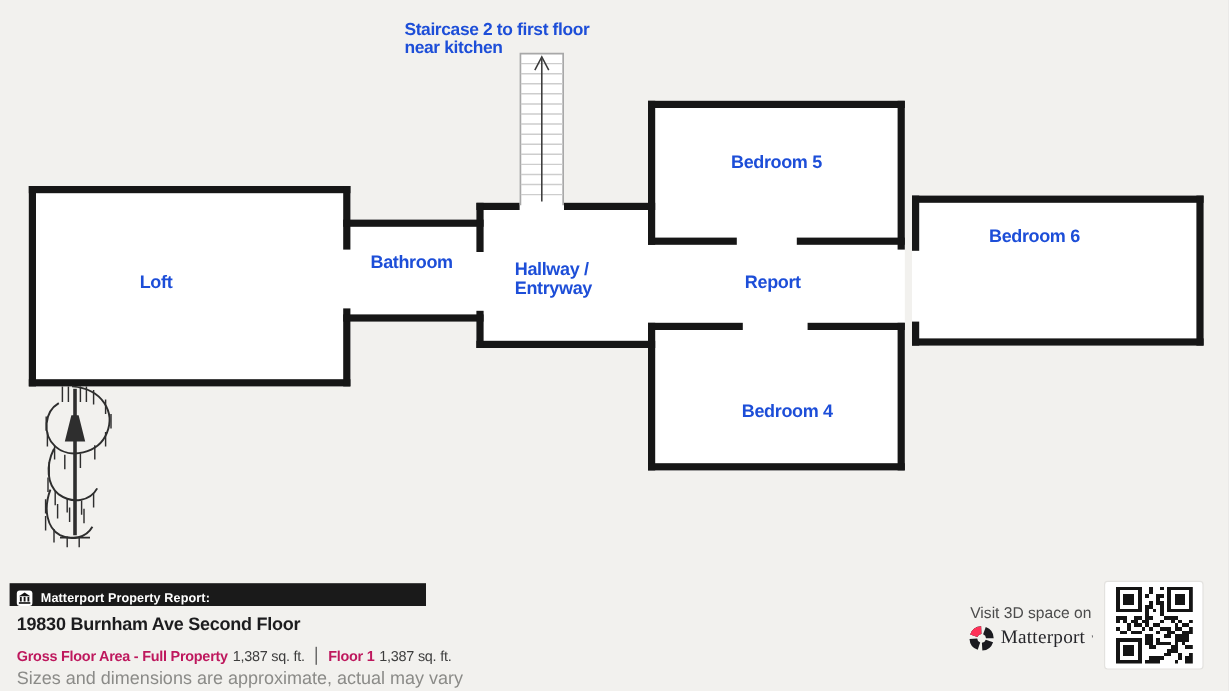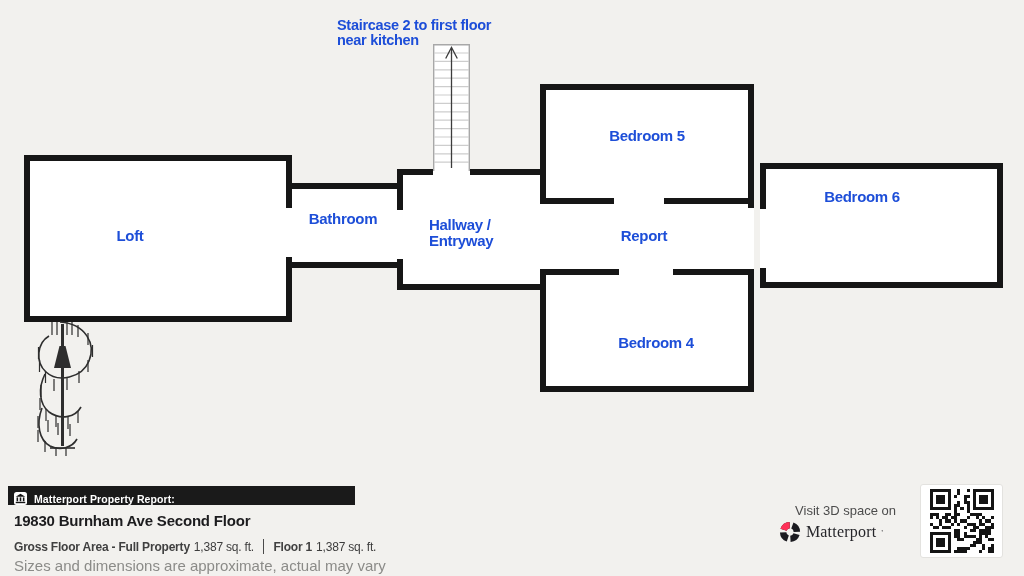--- a/index.html
+++ b/index.html
@@ -26,26 +26,26 @@
     position:absolute;left:8px;top:486px;width:347px;height:19px;
     background:var(--footer-bar,#1a1a1a);
     display:flex;align-items:flex-end;gap:7px;padding-left:6px;box-sizing:border-box;
   }
   .bar-icon{width:13px;height:13px;background:#fff;border-radius:2.5px;
     display:flex;align-items:center;justify-content:center;flex:0 0 auto;}
   .bar-text{color:#ffffff;font-size:10.5px;font-weight:700;letter-spacing:.1px;}
   .address{position:absolute;left:14px;top:512px;font-size:15px;font-weight:700;color:#1c1c1e;letter-spacing:-0.2px;}
   .stats{position:absolute;left:14px;top:539px;font-size:12px;color:#3d3d3d;
     display:flex;align-items:center;letter-spacing:-0.2px;}
-  .stats .bold{font-weight:700;color:#404040;}
+  .stats .bold{font-weight:700;color:#be185d;}
   .stats .val{margin-left:4px;}
   .vdiv{display:inline-block;width:1.5px;height:15px;background:#4a4a4a;margin:0 9px;}
   .disclaimer{position:absolute;left:14px;top:557px;font-size:15px;color:#8b8b88;}
   
-  .visit{position:absolute;left:766px;top:503px;width:130px;text-align:right;
+  .visit{position:absolute;left:794px;top:503px;width:130px;text-align:center;
     color:#4c4c4c;font-size:13px;}
   .logo-row{display:flex;align-items:center;justify-content:center;gap:5px;margin-top:3px;}
   .mark-black{stroke:#1b1b20;fill:none;}
   .mark-red{stroke:var(--accent-red,#ff3158);fill:none;}
   .wordmark{font-family:"Liberation Serif",serif;font-size:16px;color:#26262a;letter-spacing:.2px;}
   .tm{font-size:8px;vertical-align:8px;color:#26262a;}
   .qr-card{
     position:absolute;left:920px;top:484px;width:83px;height:74px;background:#ffffff;
     border:1px solid #e3e2df;border-radius:3px;box-sizing:border-box;
     display:flex;align-items:center;justify-content:center;

